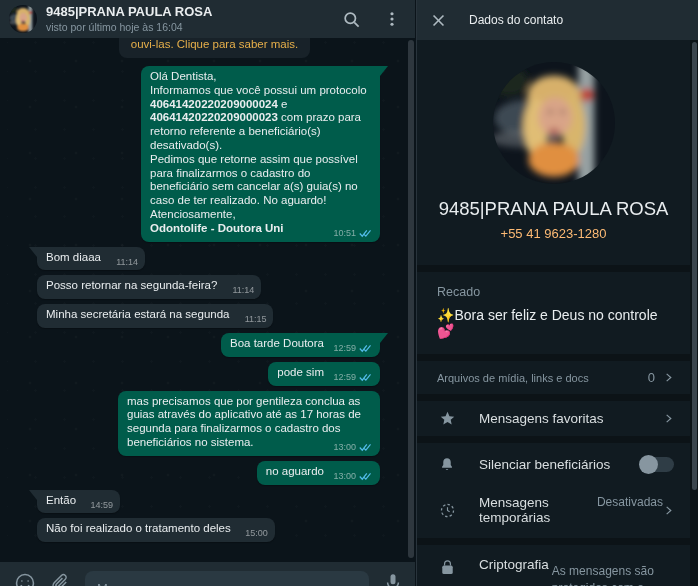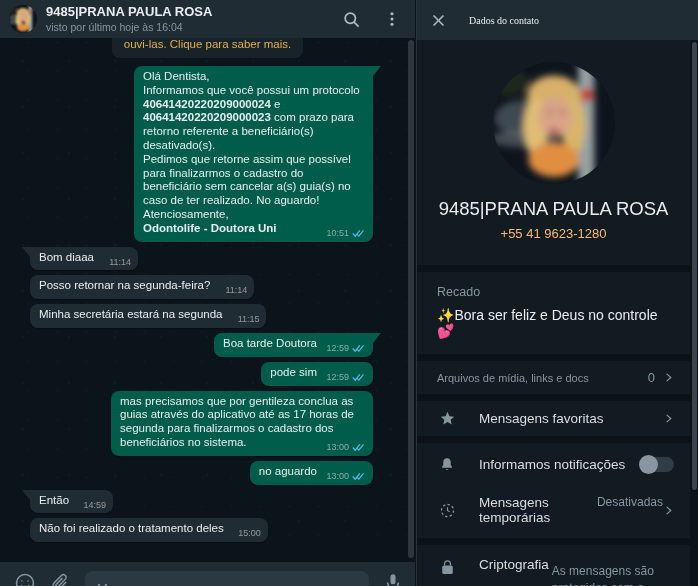--- a/index.html
+++ b/index.html
@@ -17,21 +17,21 @@
   }
   .avatar-sm { width:28px; height:28px; border-radius:50%; overflow:hidden; flex:0 0 auto; }
   .avatar-sm svg, .avatar-lg svg { display:block; width:100%; height:100%; }
   .chat-head-text { flex:1; min-width:0; line-height:1.15; }
   .chat-name { font-size:13px; font-weight:700; color:#e9edef; white-space:nowrap; }
   .chat-status { font-size:10.5px; color:#8696a0; margin-top:1px; white-space:nowrap; }
   .head-icons { display:flex; align-items:center; gap:22px; color:#aebac1; }
   .head-icons svg { display:block; }
 
   .chat-body {
-    position:absolute; left:0; top:38px; width:415px; height:524px; overflow:hidden;
+    position:absolute; left:7px; top:38px; width:415px; height:524px; overflow:hidden;
     display:flex; flex-direction:column; align-items:flex-start;
     background:
       radial-gradient(rgba(255,255,255,0.022) 1.5px, transparent 1.6px),
       radial-gradient(rgba(255,255,255,0.016) 1.2px, transparent 1.4px),
       #0b141a;
     background-size:46px 46px, 29px 29px;
     background-position:0 0, 14px 19px;
   }
   .e2e-banner {
     align-self:center; margin-top:-7px; margin-bottom:3px;
@@ -91,21 +91,21 @@
 
   
   .panel {
     position:absolute; left:416px; top:0; width:282px; height:586px;
     background:#0c1317; border-left:1px solid #29343c; display:flex; flex-direction:column;
   }
   .panel-header {
     height:40px; background:#202c33; display:flex; align-items:center;
     padding:0 16px 0 13px; gap:22px; flex:0 0 auto;
   }
-  .panel-title { font-size:10px; color:#e9edef;font-family:Liberation Serif, serif; }
+  .panel-title { font-size:12px; color:#e9edef; }
   .close-btn { color:#aebac1; display:flex; }
   .panel-scroll { flex:1; position:relative; padding-right:8px; overflow:hidden; }
   .sect { background:#111b21; margin-bottom:7px; }
   .sect-profile { padding:22px 10px 24px; text-align:center; }
   .avatar-lg { width:122px; height:122px; border-radius:50%; overflow:hidden; margin:0 auto; }
   .p-name { font-size:18.5px; color:#e9edef; margin-top:14px; font-weight:400; }
   .p-phone { font-size:13px; color:#fdba74; margin-top:6px; }
   .sect-about { padding:13px 20px 15px; }
   .about-label { font-size:12.5px; color:#8696a0; }
   .about-text { font-size:14px; color:#e9edef; margin-top:8px; }
@@ -410,21 +410,21 @@
       </div>
 
       <div class="sect">
         <div class="row" style="padding-top:13px;padding-bottom:10px;">
           <span class="ricon">
             <svg width="16" height="17" viewBox="0 0 24 24" fill="currentColor">
               <path d="M12 2.5c-3.3 0-5.6 2.5-5.6 5.8v4.4L4.6 15.5v1.4h14.8v-1.4l-1.8-2.8V8.3c0-3.3-2.3-5.8-5.6-5.8z"></path>
               <path d="M10 18.6a2.1 2.1 0 0 0 4 0z"></path>
             </svg>
           </span>
-          <span class="rlabel">Informamos notificações</span>
+          <span class="rlabel">Silenciar beneficiários</span>
           <span class="toggle">
               <span class="knob"></span>
             </span>
         </div>
         <div class="row" style="padding-top:12px;padding-bottom:13px;">
           <span class="ricon">
             <svg width="17" height="17" viewBox="0 0 24 24" fill="none" stroke="currentColor" stroke-width="1.8">
               <circle cx="12" cy="12" r="8.5" stroke-dasharray="3.4 3.1"></circle>
               <polyline points="12,7.5 12,12 15,13.8" stroke-width="1.6"></polyline>
             </svg>

